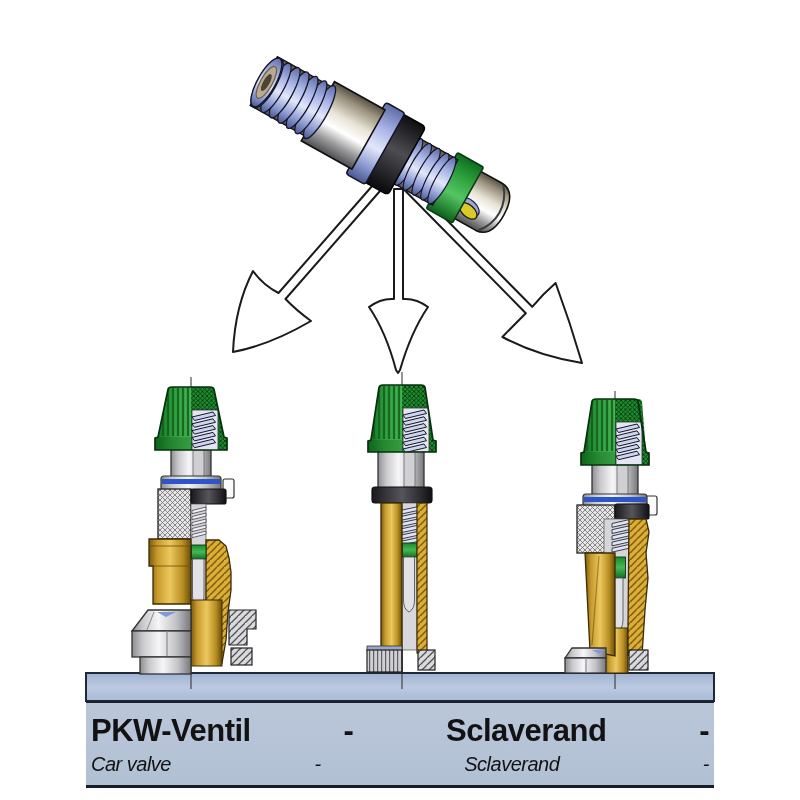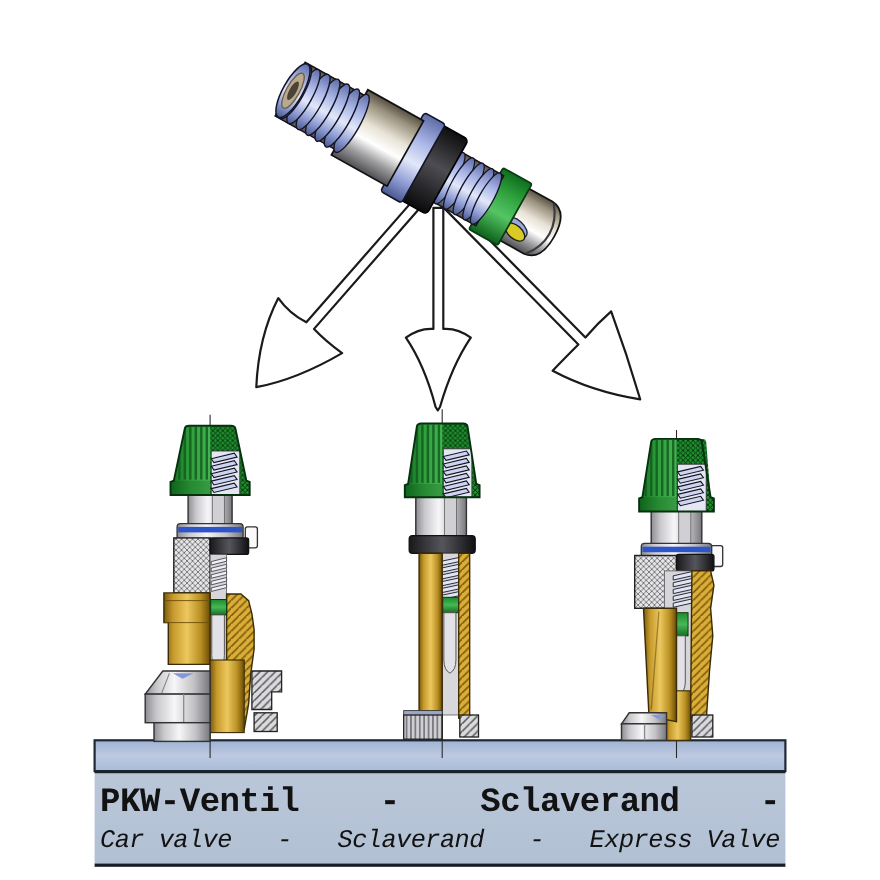--- a/index.html
+++ b/index.html
@@ -1,27 +1,27 @@
 <!DOCTYPE html>
 <html style="--c-cap-green: #2f9e3c; --c-section-green: #1f8c2e; --c-brass: #d2a435; --c-rim-bar-blue: #b3c3de; --c-caption-panel-blue: #bac7d9; --c-spring-lavender: #ccd4f4; --c-adapter-thread-lavender: #aab6e6; --c-seal-black: #333338; --c-stripe-blue: #2e54c9; --c-port-yellow: #d9cb25;"><head>
 <meta charset="utf-8">
 <style>
   html,body{margin:0;padding:0;background:#fff;}
   .stage{position:relative;width:800px;height:800px;background:#fff;overflow:hidden;
-         font-family:Liberation Mono, monospace;}
+         font-family:Liberation Sans, sans-serif;}
   .scene{position:absolute;left:0;top:0;}
   .caption-panel{
     position:absolute;left:86px;top:701px;width:628px;height:87px;box-sizing:border-box;
     background:linear-gradient(var(--c-caption-panel-blue,#bac7d9),#b2c0d4);
     border-top:2px solid #1b222e;border-bottom:3px solid #171d27;
     display:flex;flex-direction:column;justify-content:center;gap:4px;padding:2px 5px;
   }
   .caption-row{display:flex;justify-content:space-between;align-items:baseline;color:#121212;}
   .row-de{font-weight:700;font-size:31px;letter-spacing:-0.5px;}
-  .row-en{font-style:italic;font-weight:400;font-size:23px;letter-spacing:-0.5px;}
+  .row-en{font-style:italic;font-weight:400;font-size:20px;letter-spacing:-0.5px;}
 </style>
 </head>
 <body>
 
 <div class="stage">
 
 <svg class="scene" width="800" height="800" viewBox="0 0 800 800">
 <defs>
   <linearGradient id="gMetalH" x1="0" y1="0" x2="1" y2="0">
     <stop offset="0" stop-color="#8e8e92"></stop>
@@ -369,17 +369,16 @@
     <span>PKW-Ventil</span>
     <span>-</span>
     <span>Sclaverand</span>
     <span>-</span>
   </div>
   <div class="caption-row row-en">
     <span>Car valve</span>
     <span>-</span>
     <span>Sclaverand</span>
     <span>-</span>
-    <span>Express Valve</span>
   </div>
 </div>
 
 </div>
 
 </body></html>

